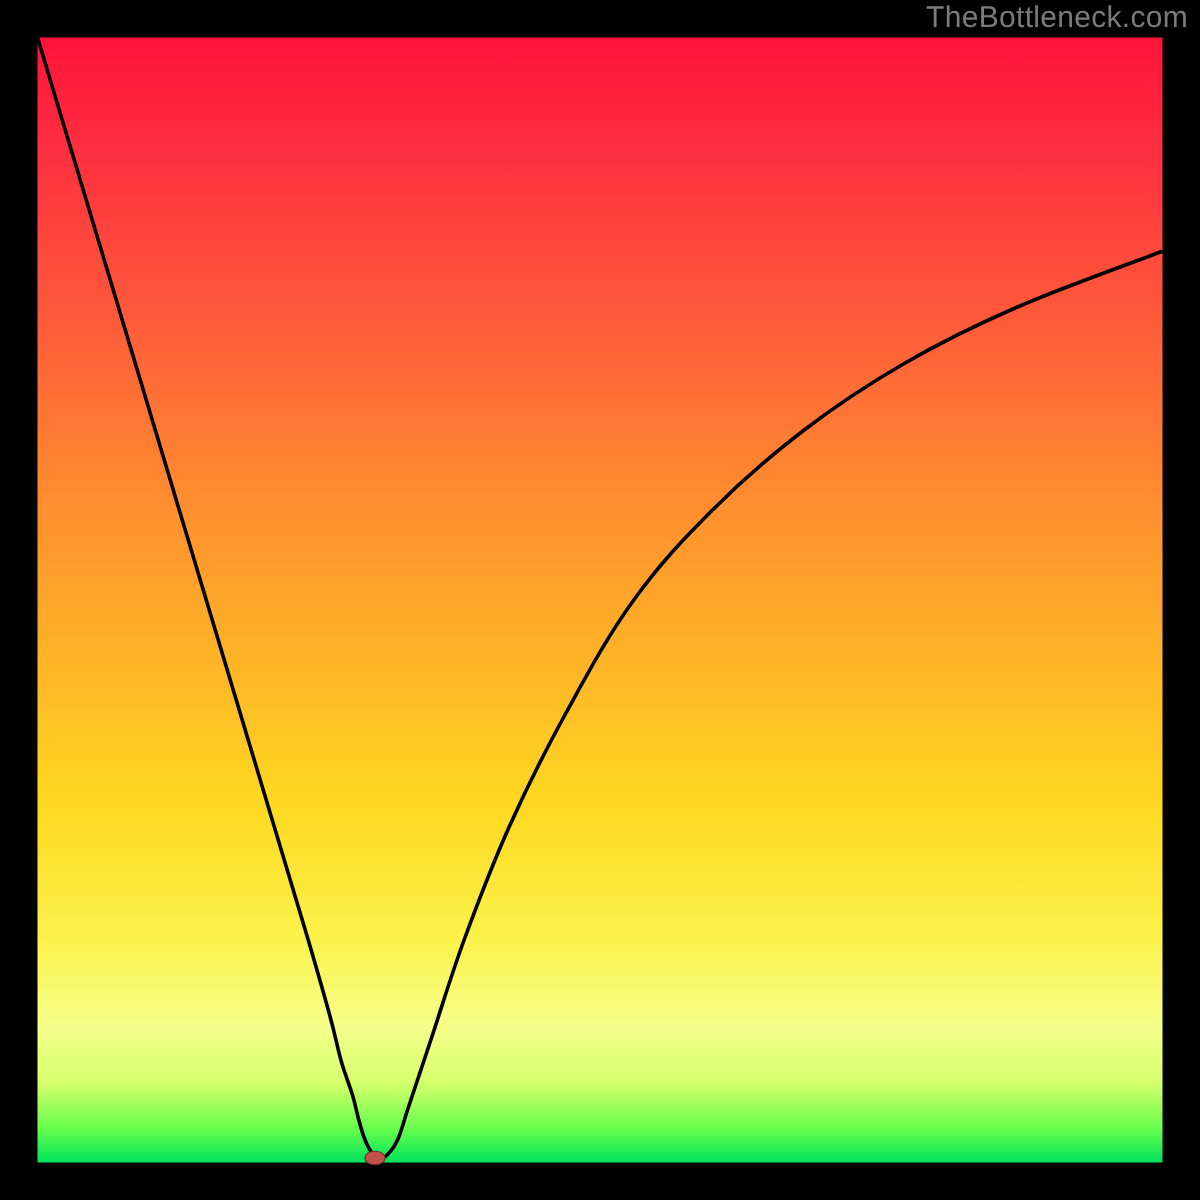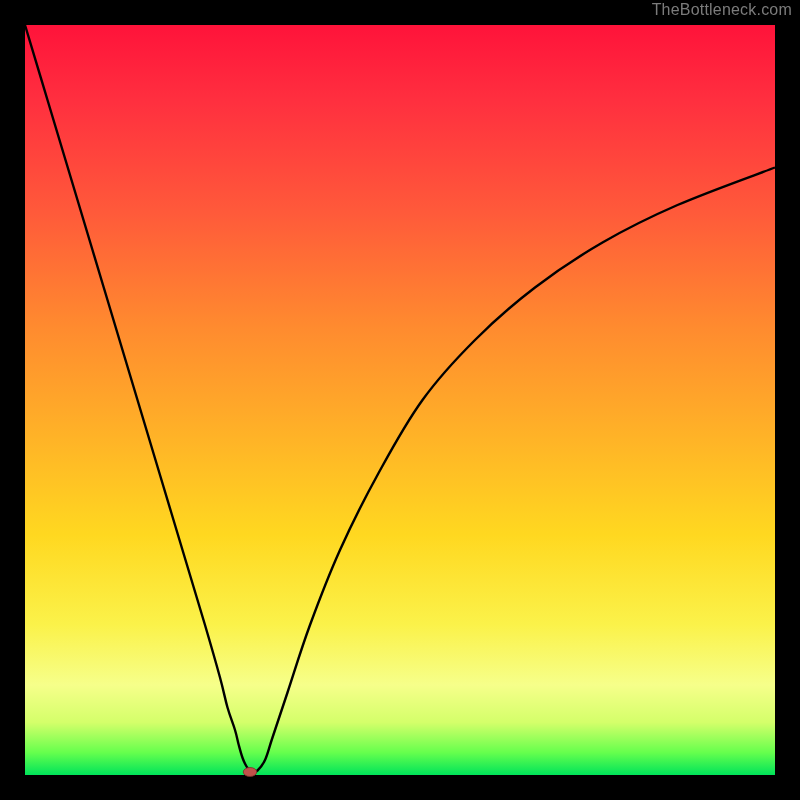--- a/index.html
+++ b/index.html
@@ -36,21 +36,21 @@
       #d4ff6a 93%,
       #66ff4d 97%,
       #00e35a 100%
     );
   }
   .watermark {
     position: absolute;
     top: 1px;
     right: 8px;
     color: #7b7b7b;
-    font-size: 16px;
+    font-size: 20px;
     font-weight: 500;
     letter-spacing: 0.2px;
     user-select: none;
   }
   svg.curve {
     position: absolute;
     left: 0;
     top: 0;
     width: 750px;
     height: 750px;

